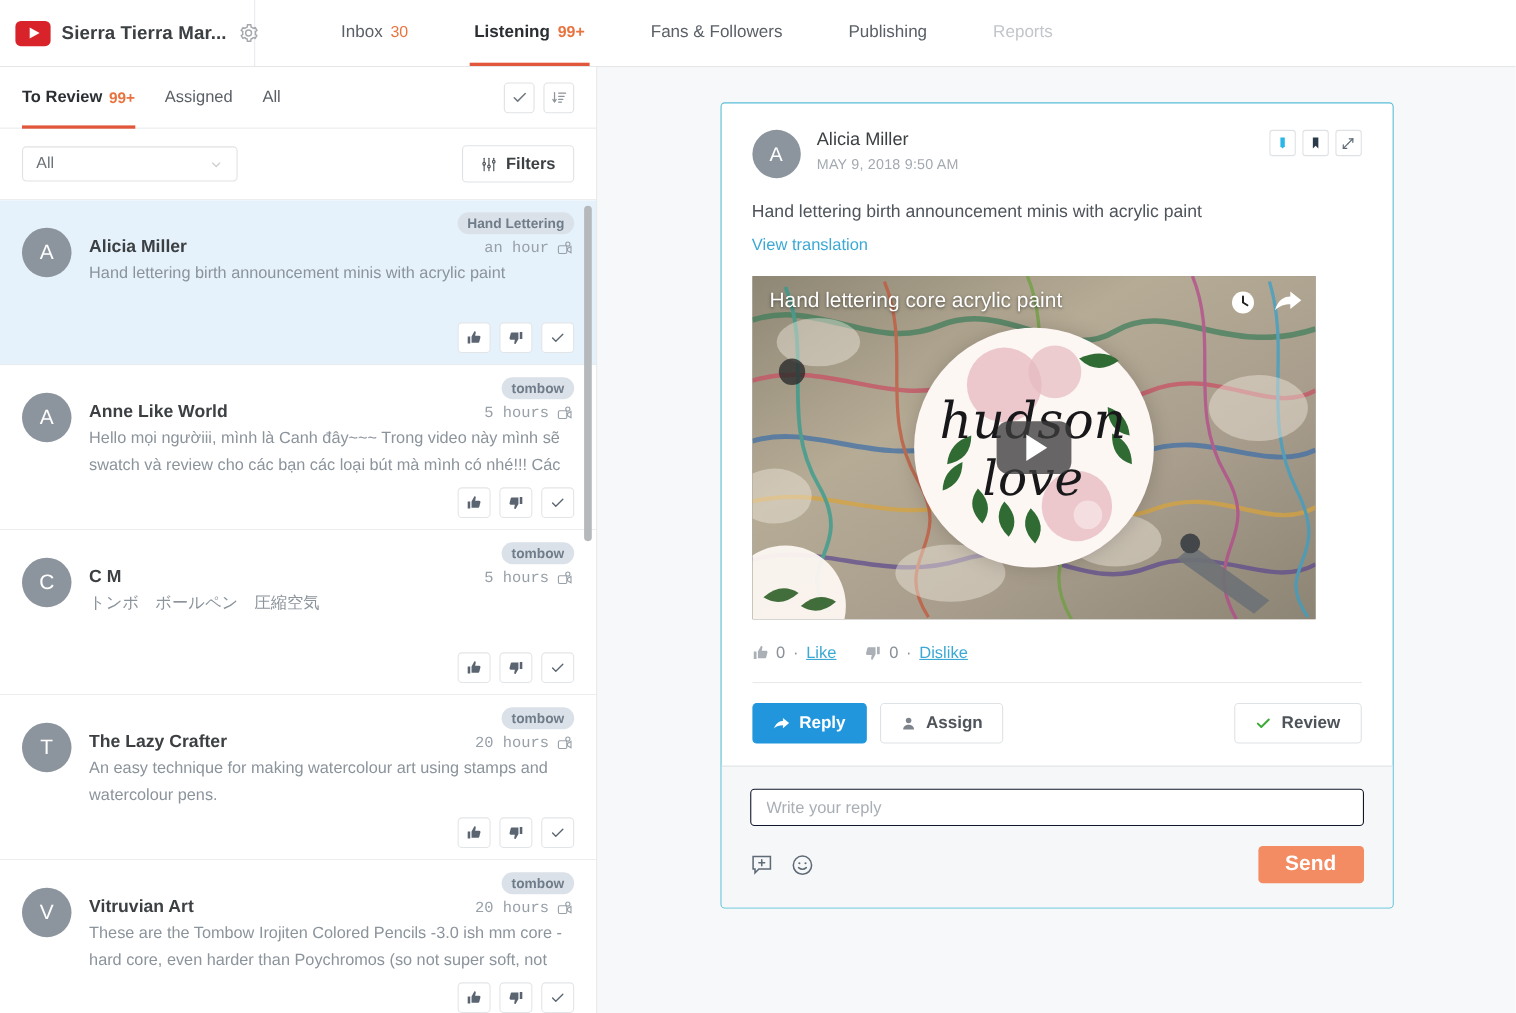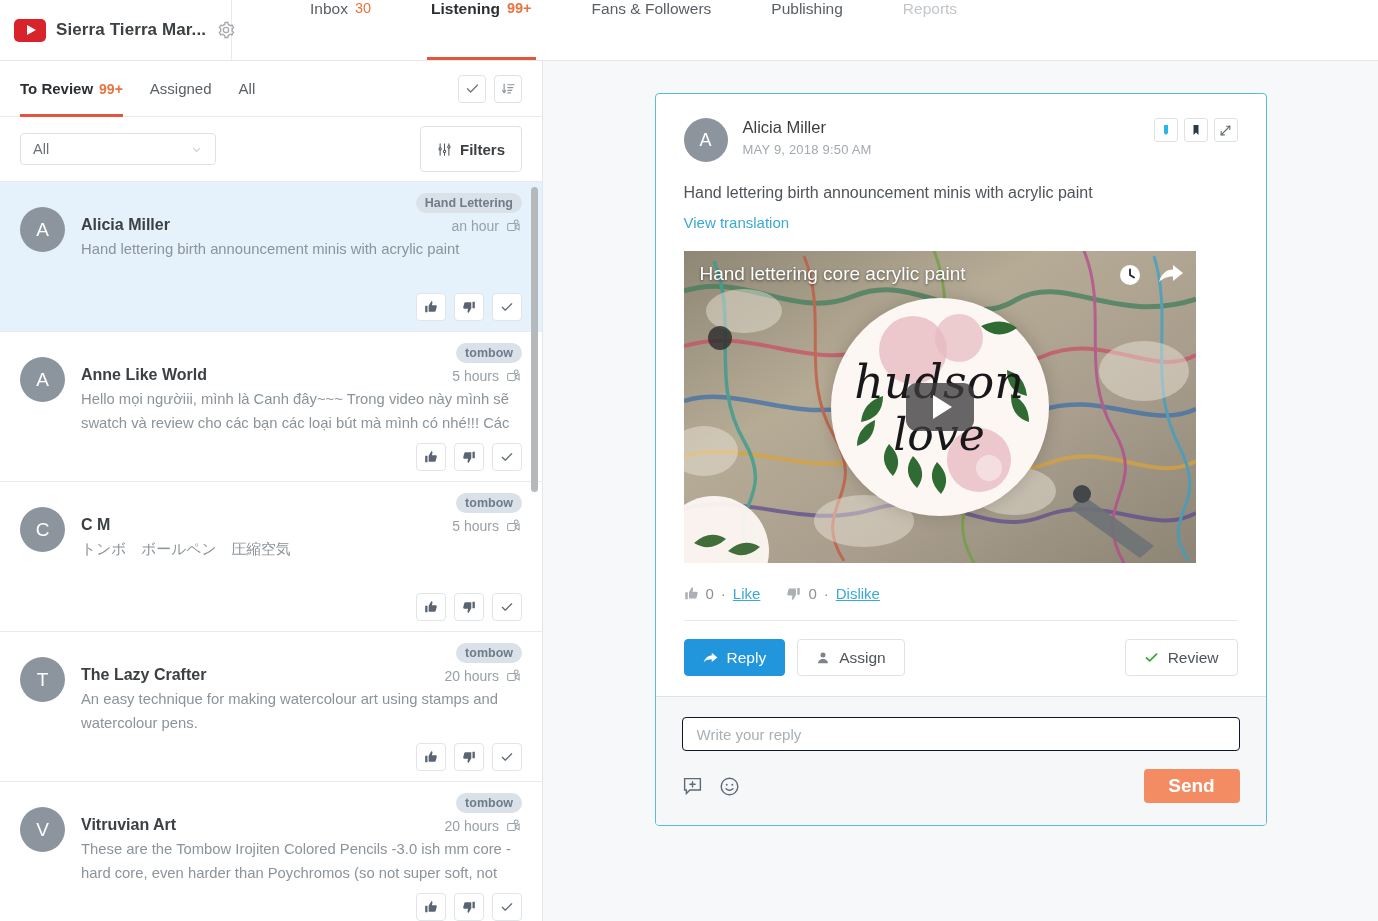--- a/index.html
+++ b/index.html
@@ -38,21 +38,21 @@
     margin-left: 2px;
   }
   .brand-name {
     font-size: 17px; color: #3c4043; white-space: nowrap;
     letter-spacing: .1px;
   }
   .gear-icon { width: 20px; height: 20px; flex: none; opacity: .6; }
 
   .nav-tabs { display: flex; align-items: stretch; padding-left: 48px; }
   .nav-tab {
-    display: flex; align-items: flex-start; gap: 7px;
+    display: flex; align-items: center; gap: 7px;
     padding: 0 30px;
     font-size: 15.5px; color: #5a6066; cursor: pointer;
     position: relative;
   }
   .nav-tab.active { color: #2b2f33; font-weight: bold; }
   .nav-tab.disabled { color: #c2c6ca; }
   .nav-tab .badge { color: #e8733f; font-size: 14.5px; }
   .nav-tab.active .badge { color: #e8733f; font-weight: bold; }
   .nav-tab.active::after {
     content: ""; position: absolute; left: 26px; right: 26px; bottom: 0;
@@ -99,21 +99,21 @@
     padding: 0 20px; border-bottom: 1px solid #e9ebed;
   }
   .select-box {
     width: 196px; height: 32px; border: 1px solid #dfe2e5; border-radius: 4px;
     display: flex; align-items: center; padding: 0 12px;
     font-size: 14.5px; color: #6b7177; background: #fff; cursor: pointer;
   }
   .select-box .chev { margin-left: auto; opacity: .5; }
   .filters-btn {
     margin-left: auto;
-    height: 46px; border: 1px solid #dfe2e5; border-radius: 4px;
+    height: 34px; border: 1px solid #dfe2e5; border-radius: 4px;
     display: flex; align-items: center; gap: 8px; padding: 0 16px;
     font-size: 15px; color: #3c4043; background: #fff; cursor: pointer;
     font-weight: bold;
   }
 
   .conv-list { flex: 1; overflow: hidden; position: relative; }
   .conv-item {
     position: relative; padding: 12px 20px 10px 20px;
     border-bottom: 1px solid #e9ebed; background: #fff; cursor: pointer;
     min-height: 150px;
@@ -131,21 +131,21 @@
     position: absolute; right: 0; top: -1px;
     background: #dbe1e8; color: #6f7c8a; font-size: 12.5px; font-weight: bold;
     border-radius: 10px; padding: 3px 9px; white-space: nowrap;
   }
   .conv-name {
     font-size: 16px; color: #3c4043; font-weight: bold; margin-top: 22px;
   }
   .conv-meta {
     position: absolute; right: 0; top: 24px;
     display: flex; align-items: center; gap: 7px;
-    font-size: 14px; color: #98a0a8;
+    font-size: 14px; color: #98a0a8; font-family: Liberation Mono, monospace;
   }
   .conv-text {
     margin-top: 4px; font-size: 14.8px; line-height: 1.62;
     color: #8b939b; max-height: 48px; overflow: hidden;
     padding-right: 6px;
   }
   .conv-actions {
     position: absolute; right: 20px; bottom: 10px;
     display: flex; gap: 8px;
   }
@@ -225,21 +225,21 @@
     margin-top: 22px; font-size: 15px; color: #8a9096;
     padding-bottom: 18px; border-bottom: 1px solid #e7e9eb;
   }
   .react-group { display: flex; align-items: center; gap: 7px; }
   .react-link { color: #3ba9d4; text-decoration: underline; cursor: pointer; }
 
   .btn-row { display: flex; align-items: center; margin-top: 18px; gap: 12px; }
   .btn {
     height: 37px; border-radius: 4px; display: flex; align-items: center;
     gap: 9px; padding: 15px 18px; font-size: 15.5px; cursor: pointer;
-    font-weight: normal; border: 1px solid #dfe2e5; background: #fff; color: #4e545a;
+    font-weight: bold; border: 1px solid #dfe2e5; background: #fff; color: #4e545a;
   }
   .btn.primary { background: #2196dd; border-color: #2196dd; color: #fff; }
   .btn.review { margin-left: auto; }
 
   .reply-area {
     background: #f6f7f8; border-top: 1px solid #e1e4e6;
     padding: 20px 26px 22px 26px;
   }
   .reply-input {
     width: 100%; height: 34px; border: 1px solid #0f172a; border-radius: 4px;

